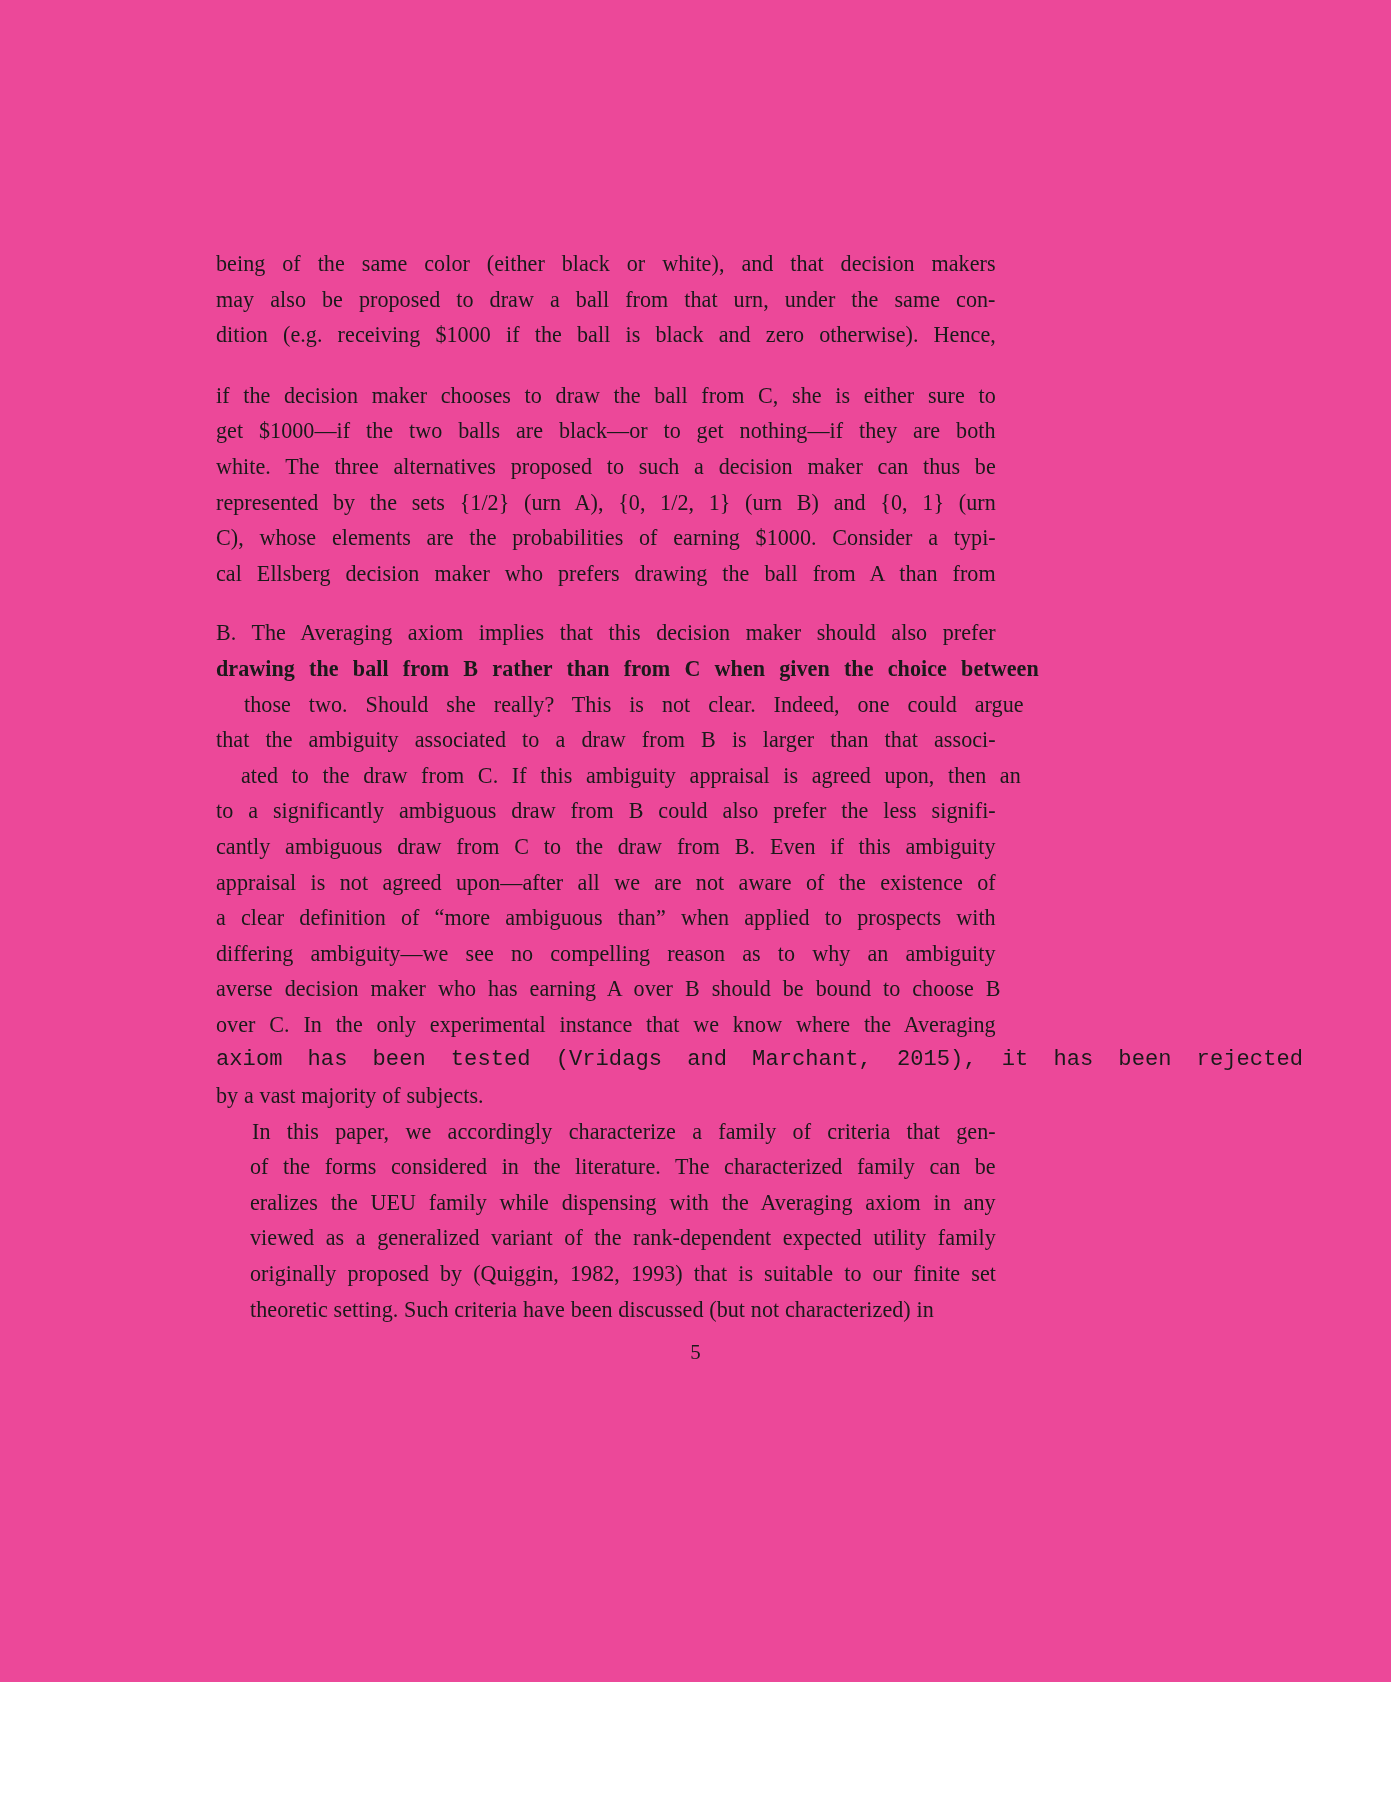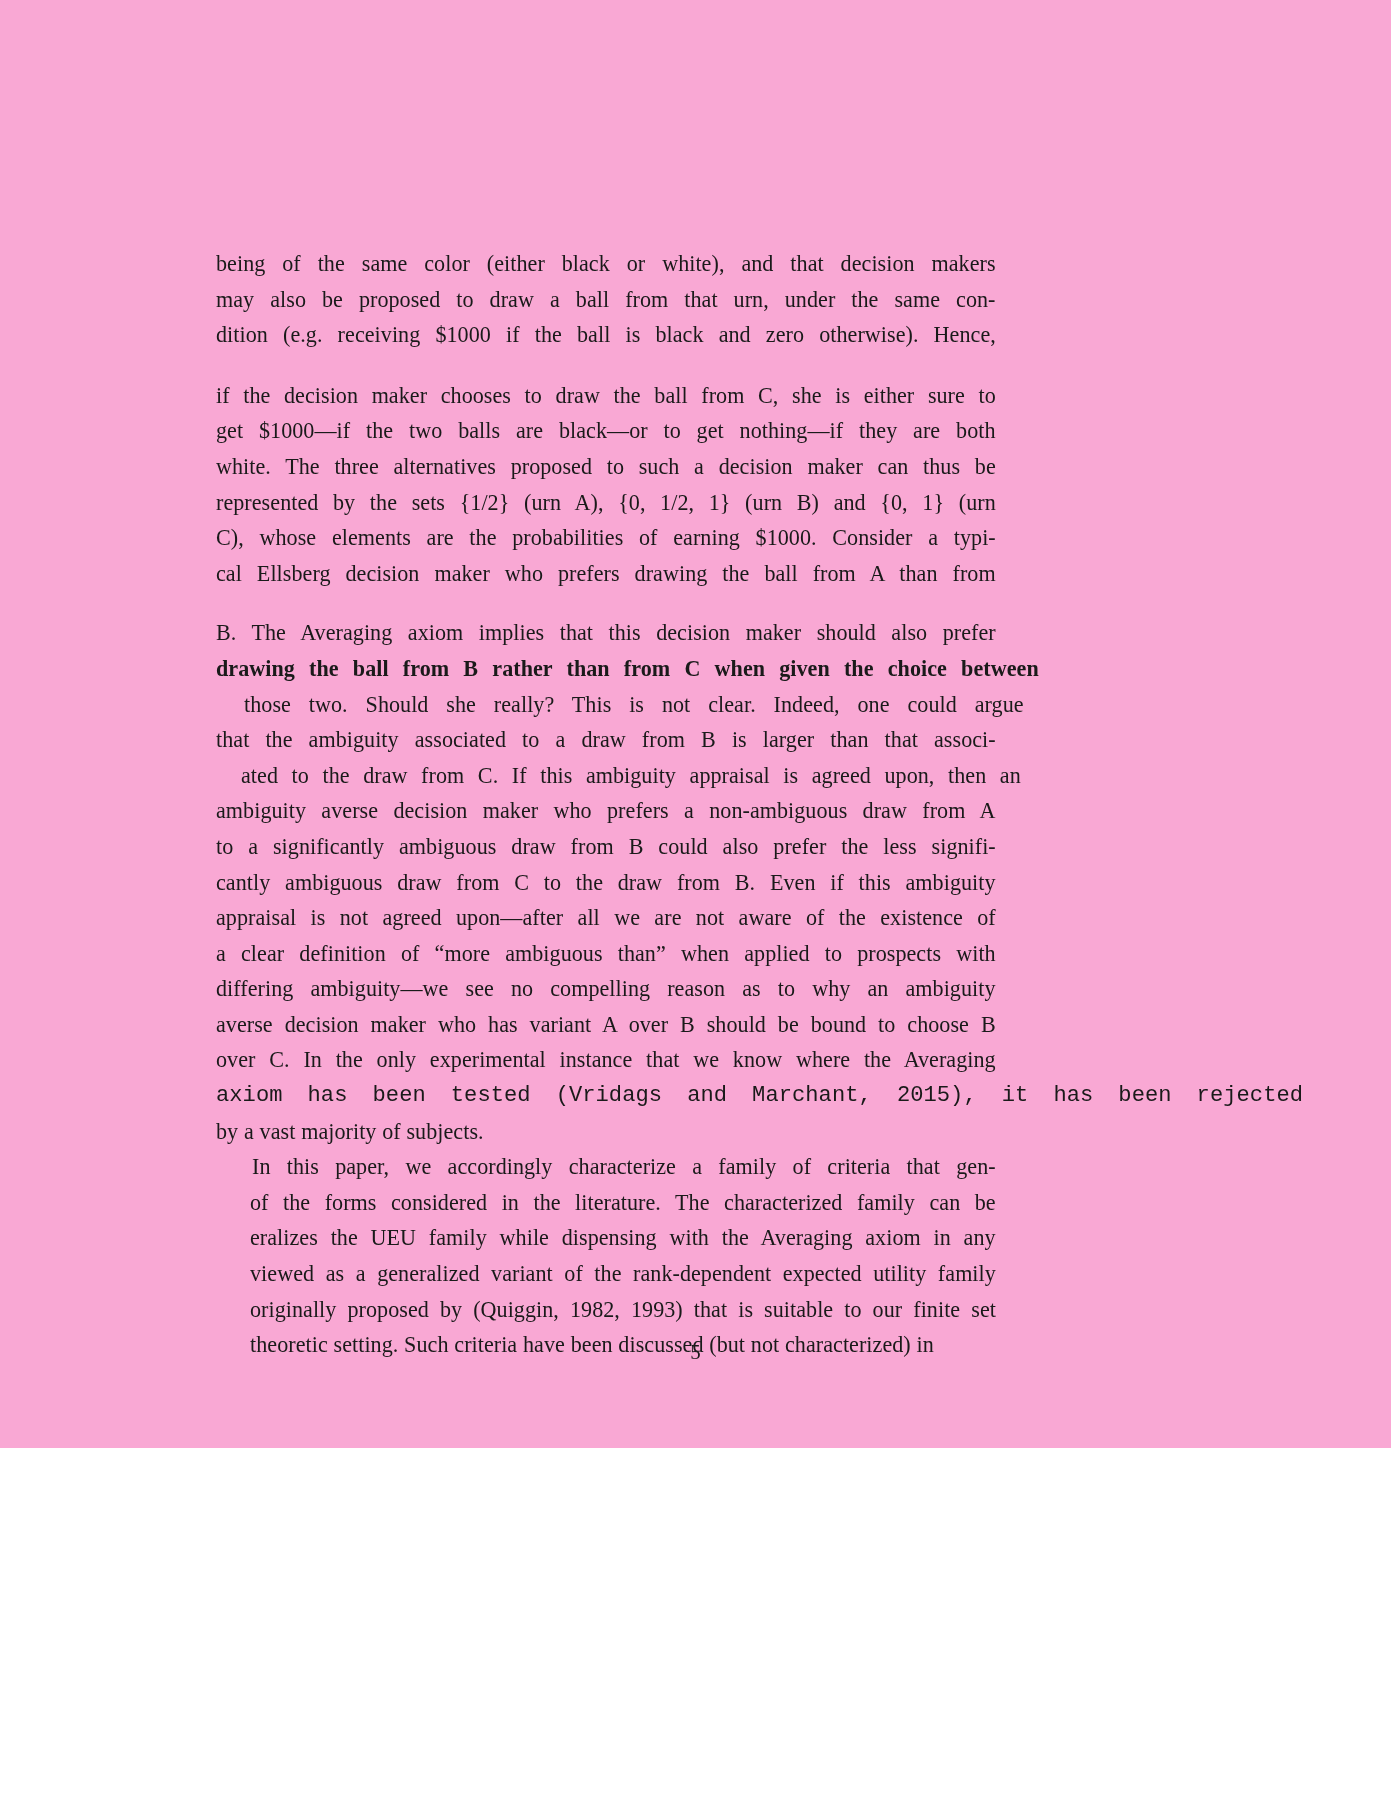--- a/index.html
+++ b/index.html
@@ -14,22 +14,22 @@
     font-family: "Liberation Serif", "DejaVu Serif", serif;
     color: #111111;
     overflow: hidden;
   }
 
   .page {
     position: absolute;
     left: 0;
     top: 0;
     width: 1391px;
-    height: 1448px;
-    background: #f9a8d4;
+    height: 1682px;
+    background: #ec4899;
   }
 
   .text-column {
     position: absolute;
     left: 216px;
     top: 246px;
     width: 776px;
   }
 
   .para {
@@ -94,27 +94,26 @@
       <span class="ln" style="word-spacing: 10.263px;">get $1000—if the two balls are black—or to get nothing—if they are both</span>
       <span class="ln" style="word-spacing: 9.126px;">white. The three alternatives proposed to such a decision maker can thus be</span>
       <span class="ln" style="word-spacing: 9.081px;"><span>represented by the sets </span><span class="mathset">{1/2}</span><span> (urn A), </span><span class="mathset">{0, 1/2, 1}</span><span> (urn B) and </span><span class="mathset">{0, 1}</span><span> (urn</span></span>
       <span class="ln" style="word-spacing: 10.136px;">C), whose elements are the probabilities of earning $1000. Consider a typi-</span>
       <span class="ln" style="word-spacing: 9.38px;">cal Ellsberg decision maker who prefers drawing the ball from A than from</span>
       <span class="ln" style="word-spacing: 9.93px; margin-top: 24px;">B. The Averaging axiom implies that this decision maker should also prefer</span>
       <span class="ln" style="word-spacing: 8.582px; font-weight: bold;">drawing the ball from B rather than from C when given the choice between</span>
       <span class="ln" style="word-spacing: 12.324px; margin-left: 28px;">those two. Should she really? This is not clear. Indeed, one could argue</span>
       <span class="ln" style="word-spacing: 10.498px;">that the ambiguity associated to a draw from B is larger than that associ-</span>
       <span class="ln" style="word-spacing: 8.01px; margin-left: 25px;">ated to the draw from C. If this ambiguity appraisal is agreed upon, then an</span>
-      <span class="ln" style="word-spacing: 9.742px;">ambiguity averse decision maker who prefers a non-ambiguous draw from A</span>
       <span class="ln" style="word-spacing: 9.341px;">to a significantly ambiguous draw from B could also prefer the less signifi-</span>
       <span class="ln" style="word-spacing: 9.188px;">cantly ambiguous draw from C to the draw from B. Even if this ambiguity</span>
       <span class="ln" style="word-spacing: 8.775px;">appraisal is not agreed upon—after all we are not aware of the existence of</span>
       <span class="ln" style="word-spacing: 9.582px;">a clear definition of “more ambiguous than” when applied to prospects with</span>
       <span class="ln" style="word-spacing: 11.495px;">differing ambiguity—we see no compelling reason as to why an ambiguity</span>
-      <span class="ln" style="word-spacing: 6.34px;">averse decision maker who has variant A over B should be bound to choose B</span>
+      <span class="ln" style="word-spacing: 6.34px;">averse decision maker who has earning A over B should be bound to choose B</span>
       <span class="ln" style="word-spacing: 8.206px;">over C. In the only experimental instance that we know where the Averaging</span>
       <span class="ln" style="word-spacing: 11.714px; font-family: Liberation Mono, monospace;">axiom has been tested (Vridags and Marchant, 2015), it has been rejected</span>
       <span class="ln last">by a vast majority of subjects.</span>
     </p>
 
     <p class="para">
       <span class="ln indent" style="word-spacing: 10.696px;">In this paper, we accordingly characterize a family of criteria that gen-</span>
       <span class="ln" style="word-spacing: 8.936px;">of the forms considered in the literature. The characterized family can be</span>
       <span class="ln" style="word-spacing: 7.195px;">eralizes the UEU family while dispensing with the Averaging axiom in any</span>
       <span class="ln" style="word-spacing: 5.984px;">viewed as a generalized variant of the rank-dependent expected utility family</span>

